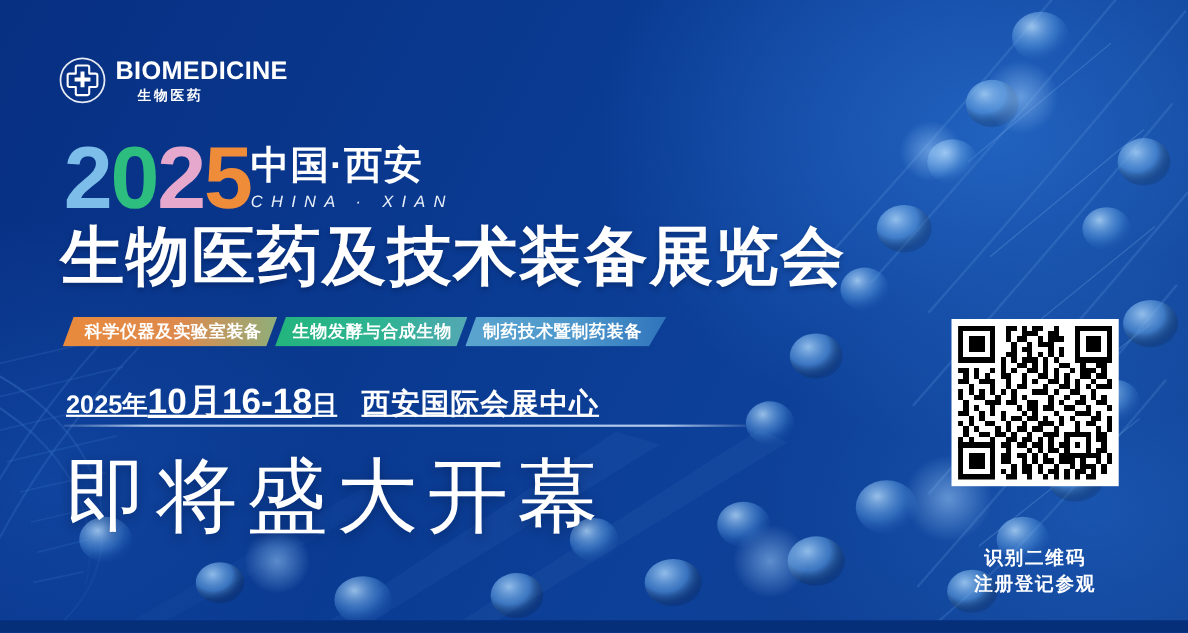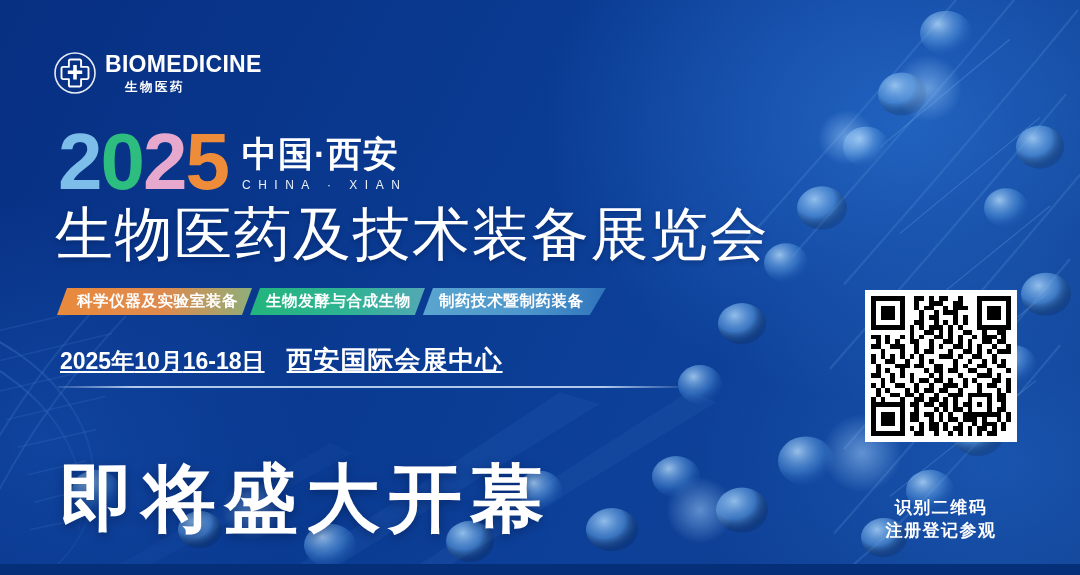--- a/index.html
+++ b/index.html
@@ -72,49 +72,50 @@
     line-height: 0.84;
     letter-spacing: -2px;
     font-family: "Liberation Sans", "DejaVu Sans", sans-serif;
   }
   .y1 { color: #7cbde9; }
   .y2 { color: #2cbd7f; }
   .y3 { color: #e7a8cd; }
   .y4 { color: #ee8c3a; }
 
   .city-block {
-    margin-left: 14px;
+    margin-left: 0;
     padding-bottom: 3px;
     display: flex;
     flex-direction: column;
     align-items: flex-start;
   }
   .city-cn {
     color: #ffffff;
     font-size: 35px;
     font-weight: bold;
     line-height: 1;
     letter-spacing: 1px;
   }
   .city-en {
     color: #eaf1fb;
-    font-size: 12px;
+    font-size: 15px;
     letter-spacing: 7.5px;
     margin-top: 7px;
     font-weight: normal;
+    font-style: italic;
   }
 
   
   .main-title {
     position: absolute;
     left: 55px;
     top: 203px;
     color: #ffffff;
     font-size: 58px;
-    font-weight: normal;
+    font-weight: bold;
     letter-spacing: 1.5px;
     line-height: 1.08;
     white-space: nowrap;
     text-shadow: 0 2px 5px rgba(0,20,60,0.35);
   }
 
   
   .tags {
     position: absolute;
     left: 57px;
@@ -156,21 +157,21 @@
     position: absolute;
     left: 60px;
     top: 343px;
     color: #ffffff;
     display: flex;
     align-items: baseline;
     white-space: nowrap;
     text-decoration: underline;
   }
   .date-main {
-    font-size: 23px;
+    font-size: 32px;
     font-weight: bold;
     letter-spacing: 0px;
   }
   .date-small { font-size: 23px; font-weight: bold; }
   .venue {
     font-size: 26px;
     font-weight: bold;
     margin-left: 22px;
     letter-spacing: 1px;
   }
@@ -184,26 +185,25 @@
     background: linear-gradient(90deg, rgba(190,215,245,0.15) 0%, rgba(205,225,250,0.85) 12%, rgba(205,225,250,0.85) 88%, rgba(190,215,245,0.15) 100%);
   }
 
   
   .slogan {
     position: absolute;
     left: 60px;
     top: 412px;
     color: #ffffff;
     font-size: 74px;
-    font-weight: bold;
+    font-weight: normal;
     letter-spacing: 8px;
     line-height: 1.05;
     white-space: nowrap;
     text-shadow: 0 3px 10px rgba(0,18,55,0.4);
-    margin-top: 48px;
   }
 
   
   .qr-block {
     position: absolute;
     left: 862px;
     top: 290px;
     width: 158px;
     display: flex;
     flex-direction: column;

